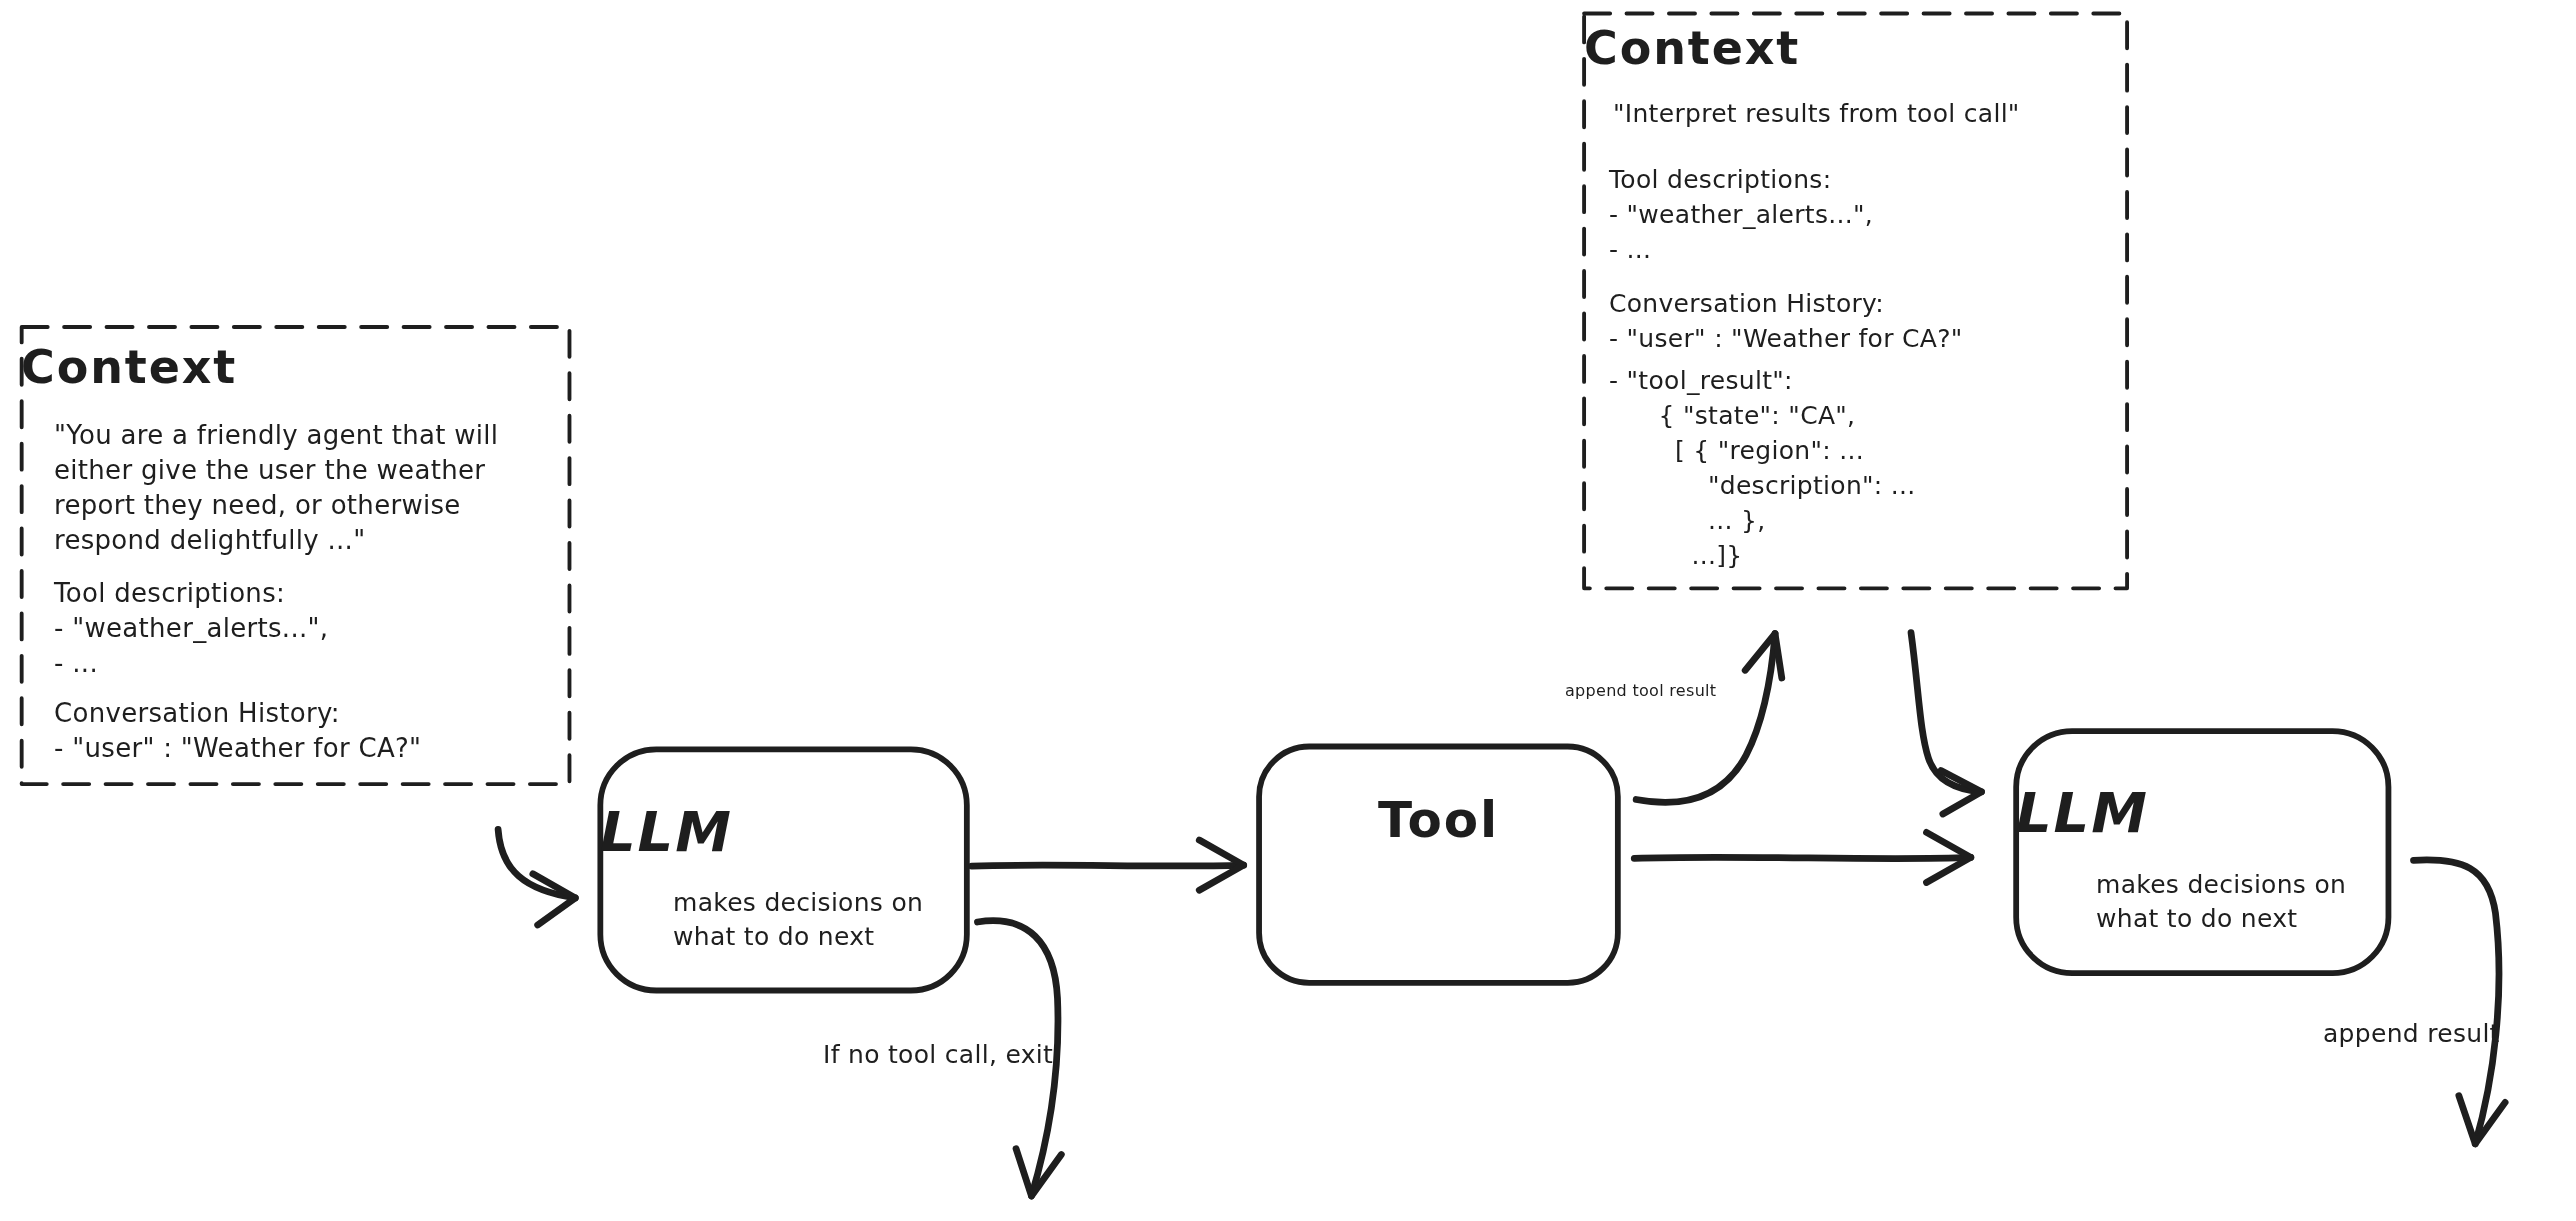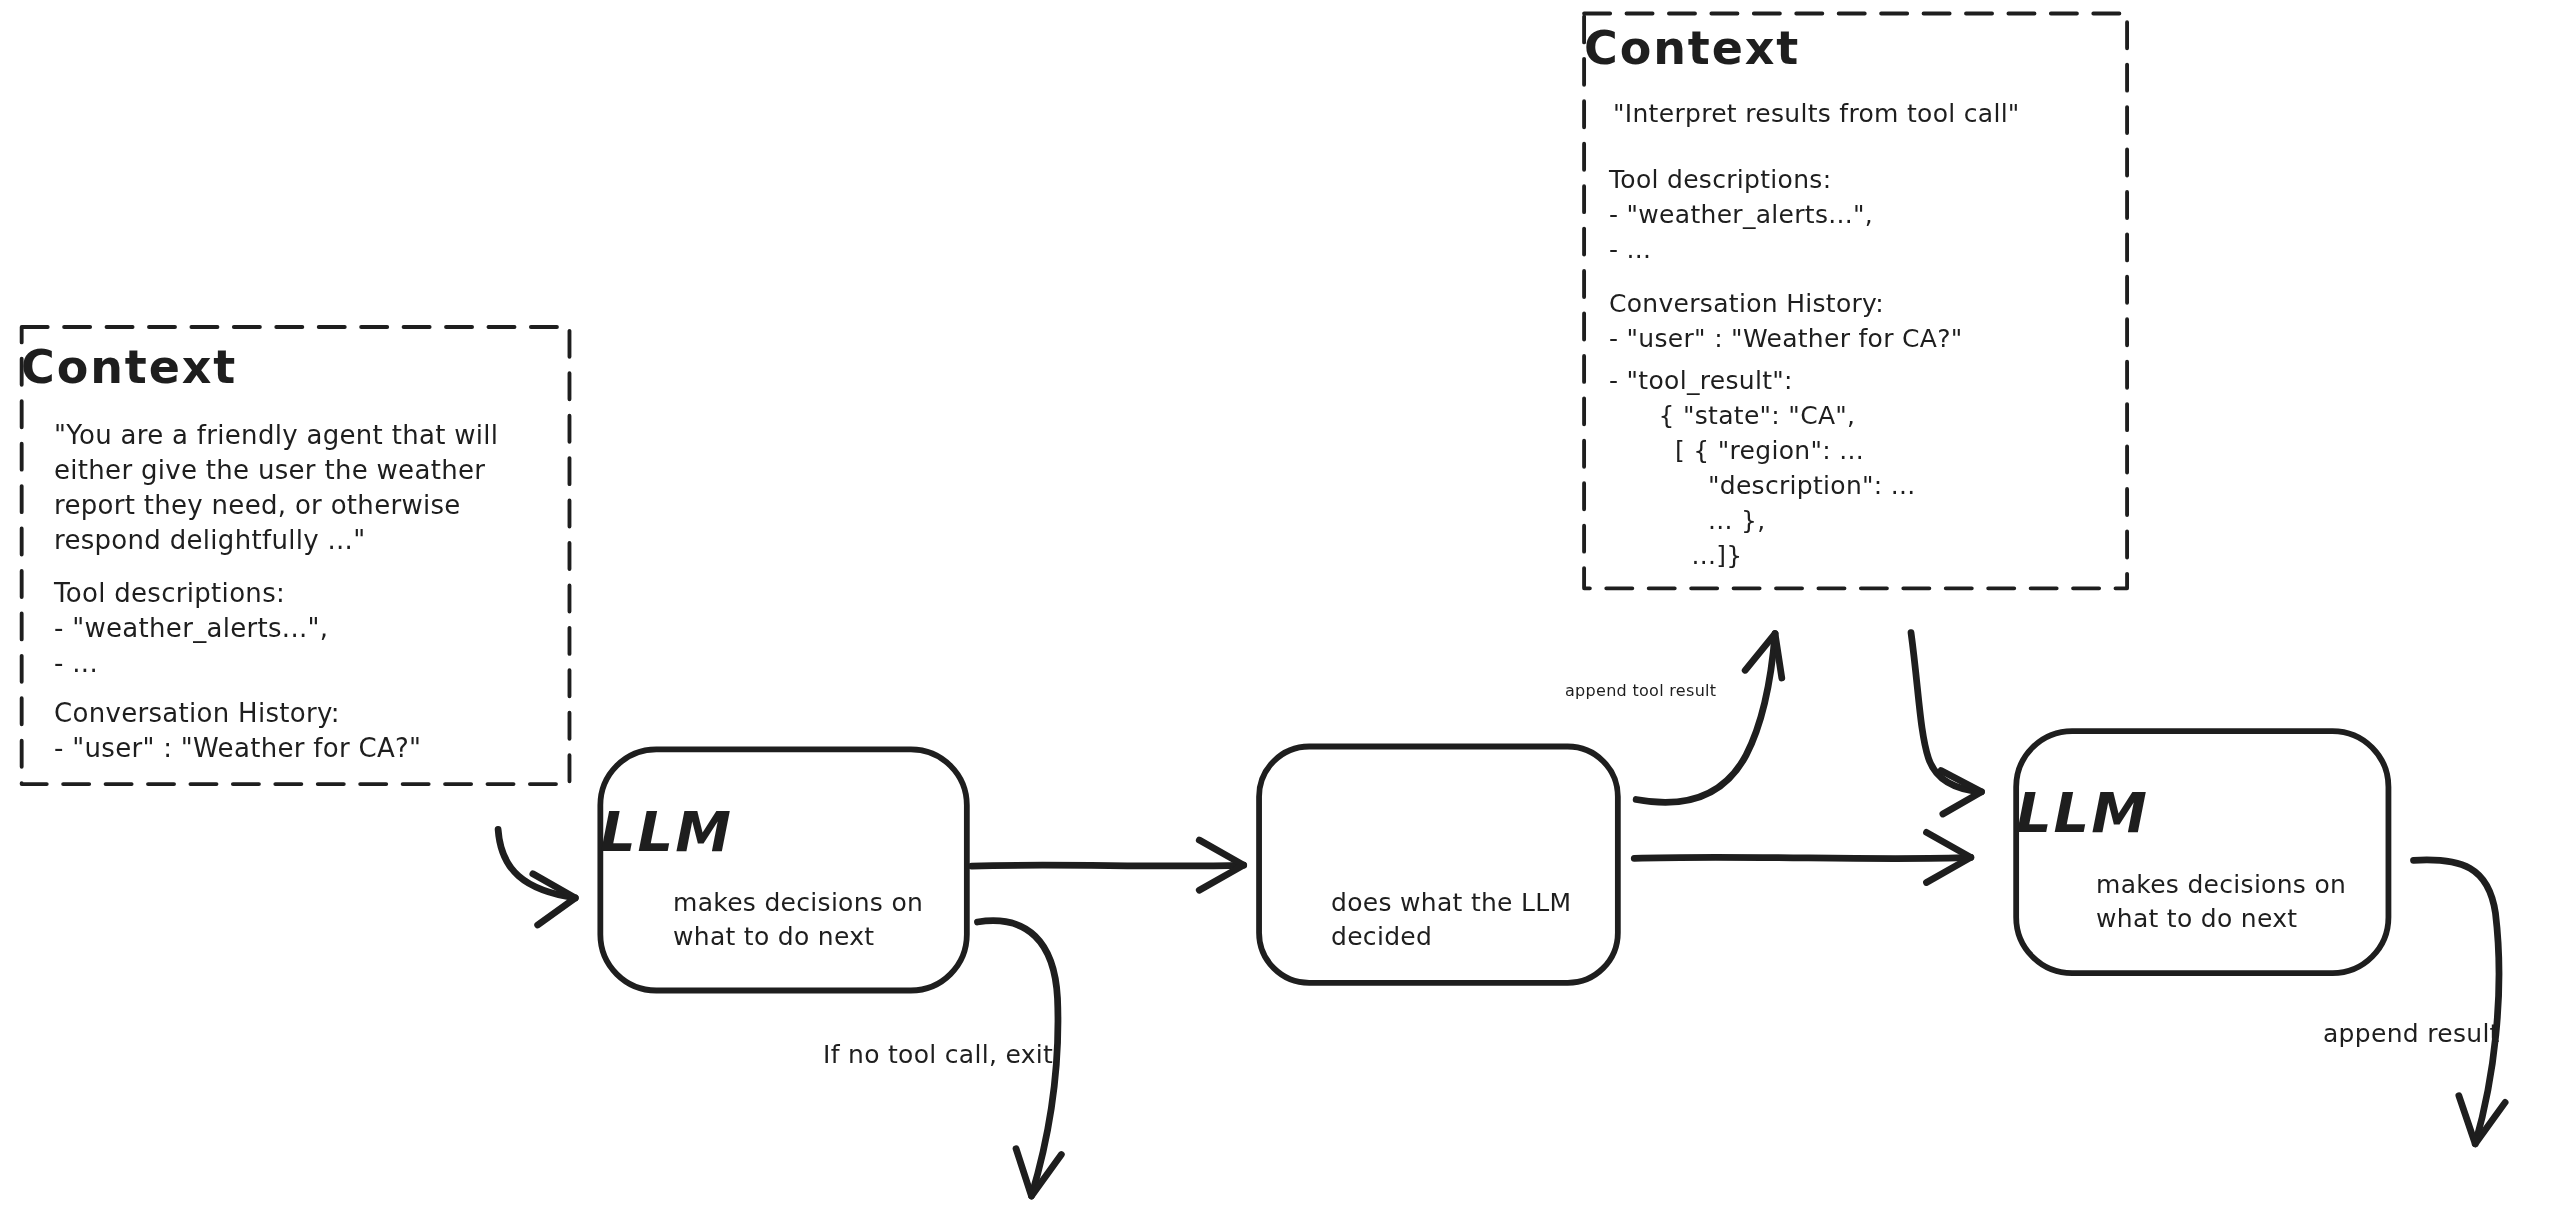--- a/index.html
+++ b/index.html
@@ -121,22 +121,21 @@
       { "state": "CA",
         [ { "region": ...
             "description": ...
             ... },
           ...]}</div>
 
   <div class="abs node-title-llm" style="left:600px; top:799px; width:367px;">LLM</div>
   <div class="abs node-sub pre" style="left:673px; top:886px;">makes decisions on
 what to do next</div>
 
-  <div class="abs node-sub pre" style="left:1331px; top:886px;">does what the LLM
-decided</div>
+  <div class="abs node-title-tool" style="left:1259px; top:791px; width:359px;">Tool</div>
 
   <div class="abs node-title-llm" style="left:2016px; top:780px; width:372px;">LLM</div>
   <div class="abs node-sub pre" style="left:2096px; top:868px;">makes decisions on
 what to do next</div>
 
   <div class="abs edge-label" style="left:1538px; top:681px; font-size:16px;margin-left:27px;">append tool result</div>
   <div class="abs edge-label" style="left:815px; top:1040px;margin-left:8px;">If no tool call, exit</div>
   <div class="abs edge-label" style="left:2323px; top:1019px;">append result</div>
 
 </div>

